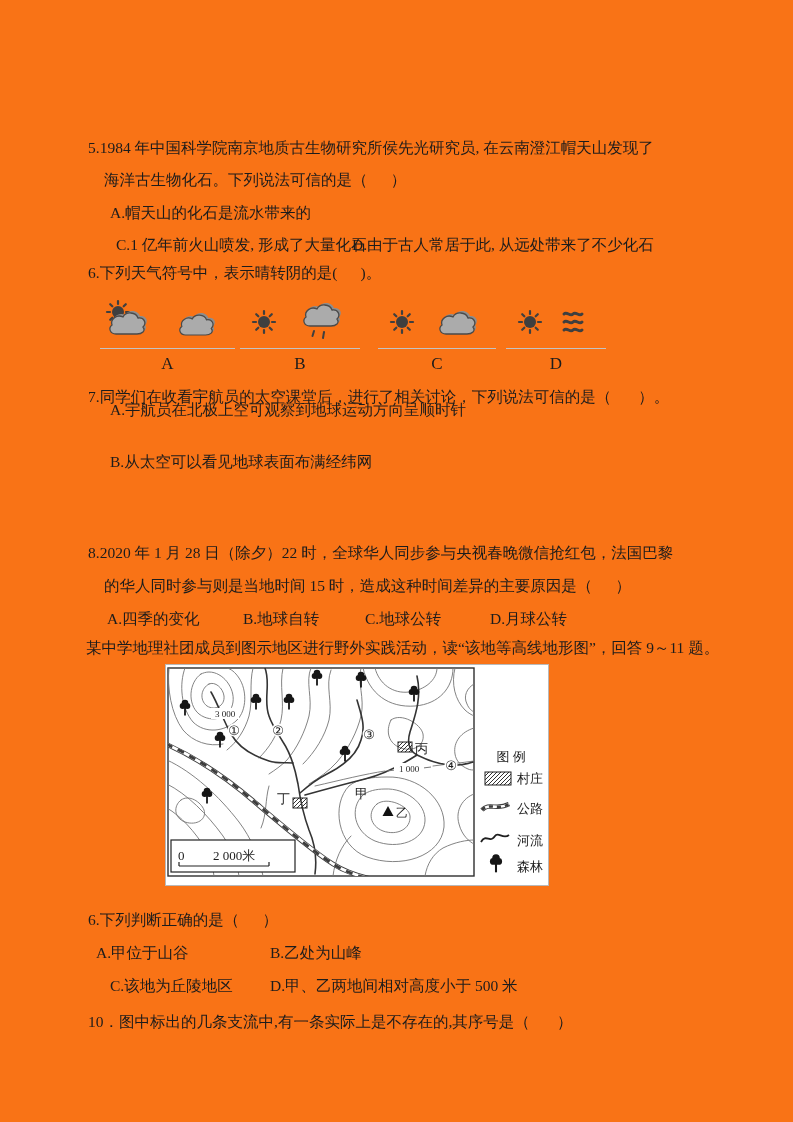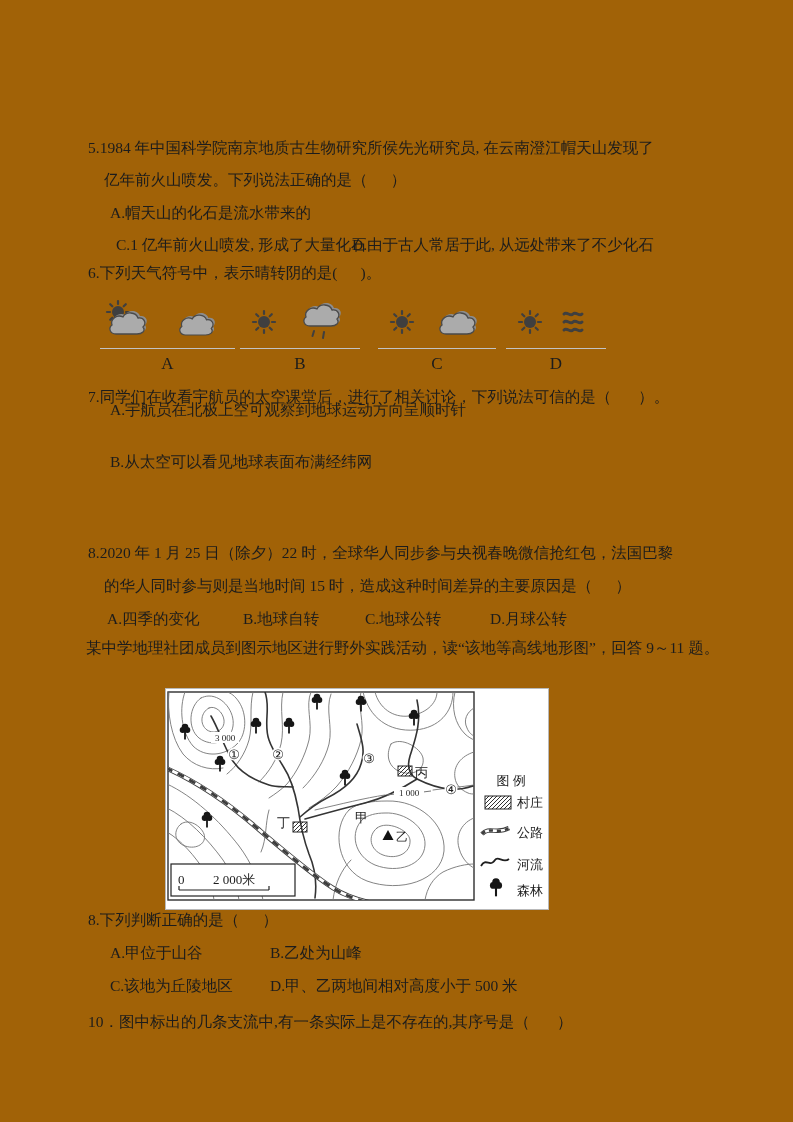--- a/index.html
+++ b/index.html
@@ -1,32 +1,32 @@
 <!DOCTYPE html>
 <html><head>
 <meta charset="utf-8">
 <style>
   html,body{margin:0;padding:0;background:#f2f2f2;}
-  .page{position:relative;width:793px;height:1122px;background:#a16207;margin:0 auto;
+  .page{position:relative;width:793px;height:1122px;background:#f97316;margin:0 auto;
         font-family:"Liberation Serif","DejaVu Serif",serif;color:#1c1c1c;overflow:hidden;}
   .ln{position:absolute;white-space:pre;font-size:15.5px;line-height:1.25;}
   .wx{position:absolute;top:292px;text-align:center;}
   .wx-icons{height:56px;border-bottom:1px solid #c3c3c3;}
   .wx-label{margin-top:5px;font-size:17px;}
-  .figure{position:absolute;left:165px;top:688px;width:384px;height:222px;}
+  .figure{position:absolute;left:165px;top:664px;width:384px;height:222px;}
   .figure svg{display:block;}
   svg text{font-family:"Liberation Serif","DejaVu Serif",serif;fill:#1c1c1c;}
 </style>
 </head>
 <body>
 
 <div class="page">
 
   <div class="ln" style="left:88px;top:138px">5.1984 年中国科学院南京地质古生物研究所侯先光研究员, 在云南澄江帽天山发现了</div>
-  <div class="ln" style="left:104px;top:170px">亿年前火山喷发。下列说法正确的是（      ）</div>
+  <div class="ln" style="left:104px;top:170px">海洋古生物化石。下列说法可信的是（      ）</div>
   <div class="ln" style="left:110px;top:203px">A.帽天山的化石是流水带来的</div>
   <div class="ln" style="left:116px;top:235px">C.1 亿年前火山喷发, 形成了大量化石</div>
   <div class="ln" style="left:352px;top:235px">D.由于古人常居于此, 从远处带来了不少化石</div>
 
   <div class="ln" style="left:88px;top:263px">6.下列天气符号中，表示晴转阴的是(      )。</div>
 
   <div class="wx" style="left:100px;width:135px">
     <div class="wx-icons">
       <svg width="135" height="56" viewBox="0 0 135 56">
         <defs>
@@ -106,21 +106,21 @@
         </g>
       </svg>
     </div>
     <div class="wx-label">D</div>
   </div>
 
   <div class="ln" style="left:88px;top:387px">7.同学们在收看宇航员的太空课堂后，进行了相关讨论，下列说法可信的是（       ）。</div>
   <div class="ln" style="left:110px;top:400px">A.宇航员在北极上空可观察到地球运动方向呈顺时针</div>
   <div class="ln" style="left:110px;top:452px">B.从太空可以看见地球表面布满经纬网</div>
 
-  <div class="ln" style="left:88px;top:543px">8.2020 年 1 月 25 日（除夕）22 时，全球华人同步参与央视春晚微信抢红包，法国巴黎</div>
+  <div class="ln" style="left:88px;top:543px">8.2020 年 1 月 28 日（除夕）22 时，全球华人同步参与央视春晚微信抢红包，法国巴黎</div>
   <div class="ln" style="left:104px;top:576px">的华人同时参与则是当地时间 15 时，造成这种时间差异的主要原因是（      ）</div>
   <div class="ln" style="left:107px;top:609px">A.四季的变化</div>
   <div class="ln" style="left:243px;top:609px">B.地球自转</div>
   <div class="ln" style="left:365px;top:609px">C.地球公转</div>
   <div class="ln" style="left:490px;top:609px">D.月球公转</div>
 
   <div class="ln" style="left:86px;top:638px">某中学地理社团成员到图示地区进行野外实践活动，读“该地等高线地形图”，回答 9～11 题。</div>
 
   <div class="figure">
     <svg width="384" height="222" viewBox="0 0 384 222">
@@ -257,21 +257,21 @@
 
         <path d="M316,178 C321,169 325,180 330,172 C333,167 338,176 344,171" stroke="#1f1f1f" stroke-width="1.8" fill="none"></path>
         <text x="352" y="181" font-size="13">河流</text>
 
         <use href="#treeSym" transform="translate(331,202) scale(1.15)"></use>
         <text x="352" y="207" font-size="13">森林</text>
       </g>
     </svg>
   </div>
 
-  <div class="ln" style="left:88px;top:910px">8.下列判断正确的是（      ）</div>
-  <div class="ln" style="left:110px;top:943px">A.甲位于山谷</div>
+  <div class="ln" style="left:88px;top:910px">6.下列判断正确的是（      ）</div>
+  <div class="ln" style="left:96px;top:943px">A.甲位于山谷</div>
   <div class="ln" style="left:270px;top:943px">B.乙处为山峰</div>
   <div class="ln" style="left:110px;top:976px">C.该地为丘陵地区</div>
   <div class="ln" style="left:270px;top:976px">D.甲、乙两地间相对高度小于 500 米</div>
 
   <div class="ln" style="left:88px;top:1012px">10．图中标出的几条支流中,有一条实际上是不存在的,其序号是（       ）</div>
 
 </div>
 
 </body></html>

